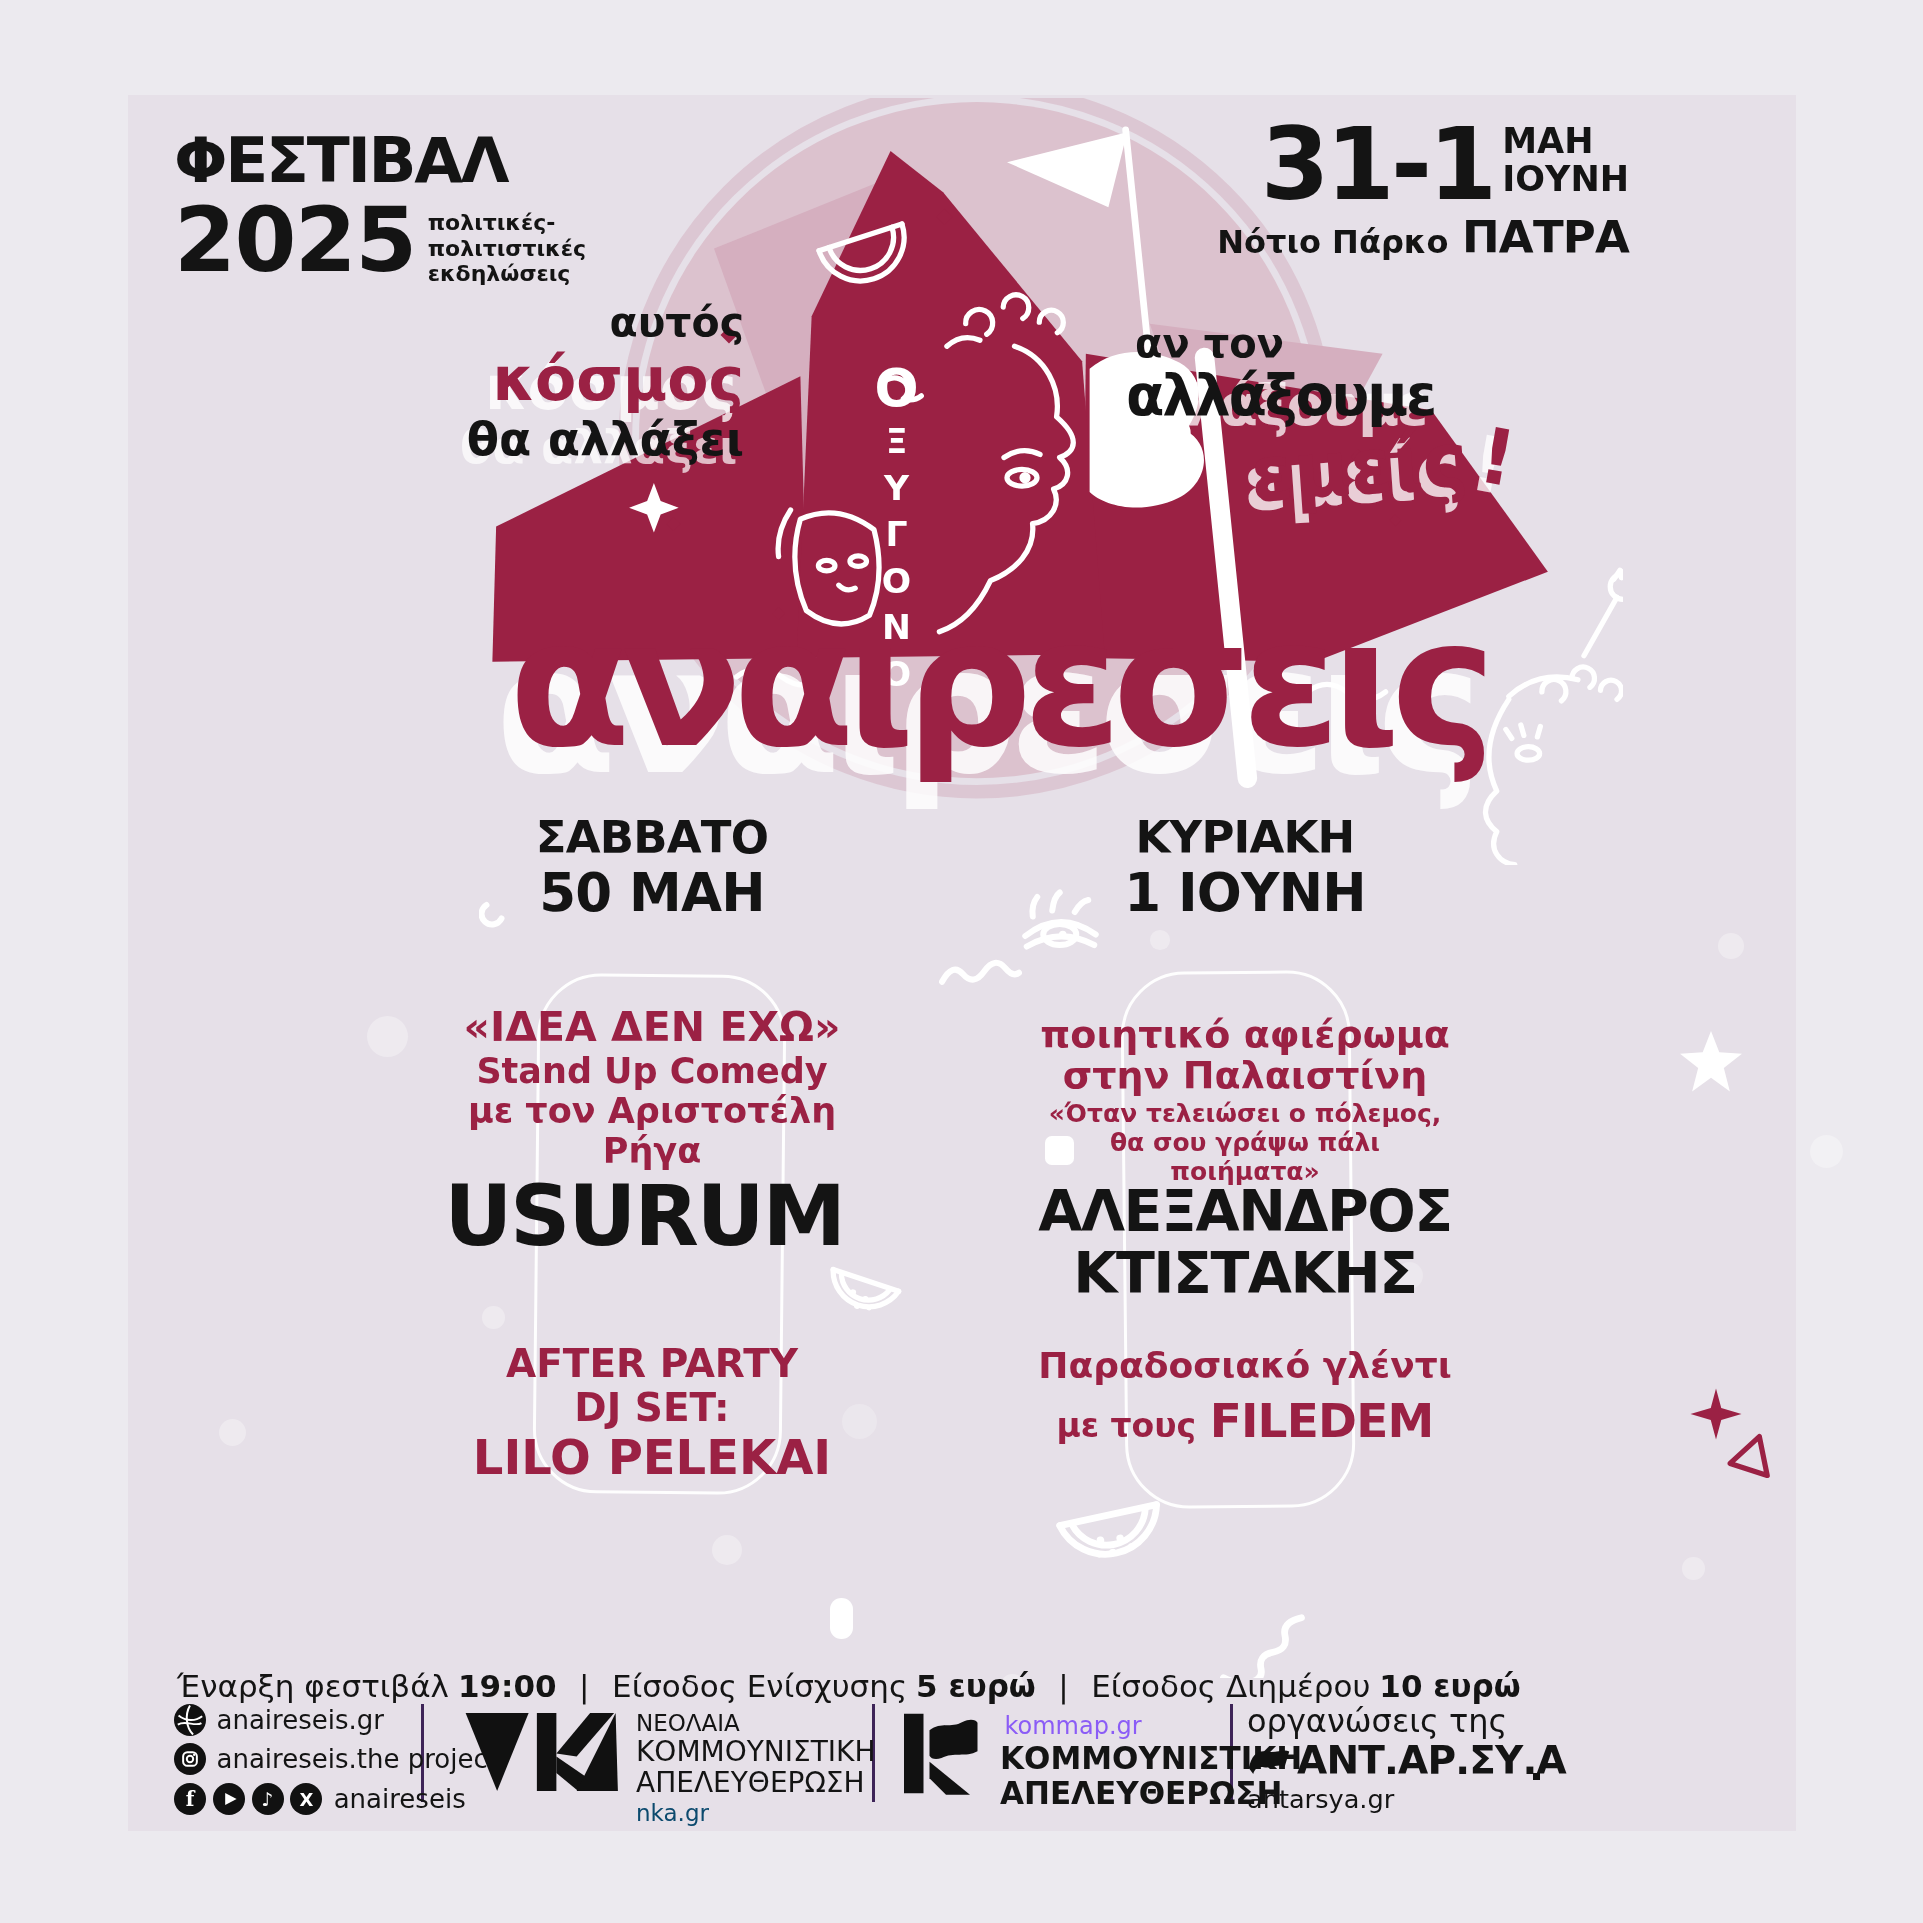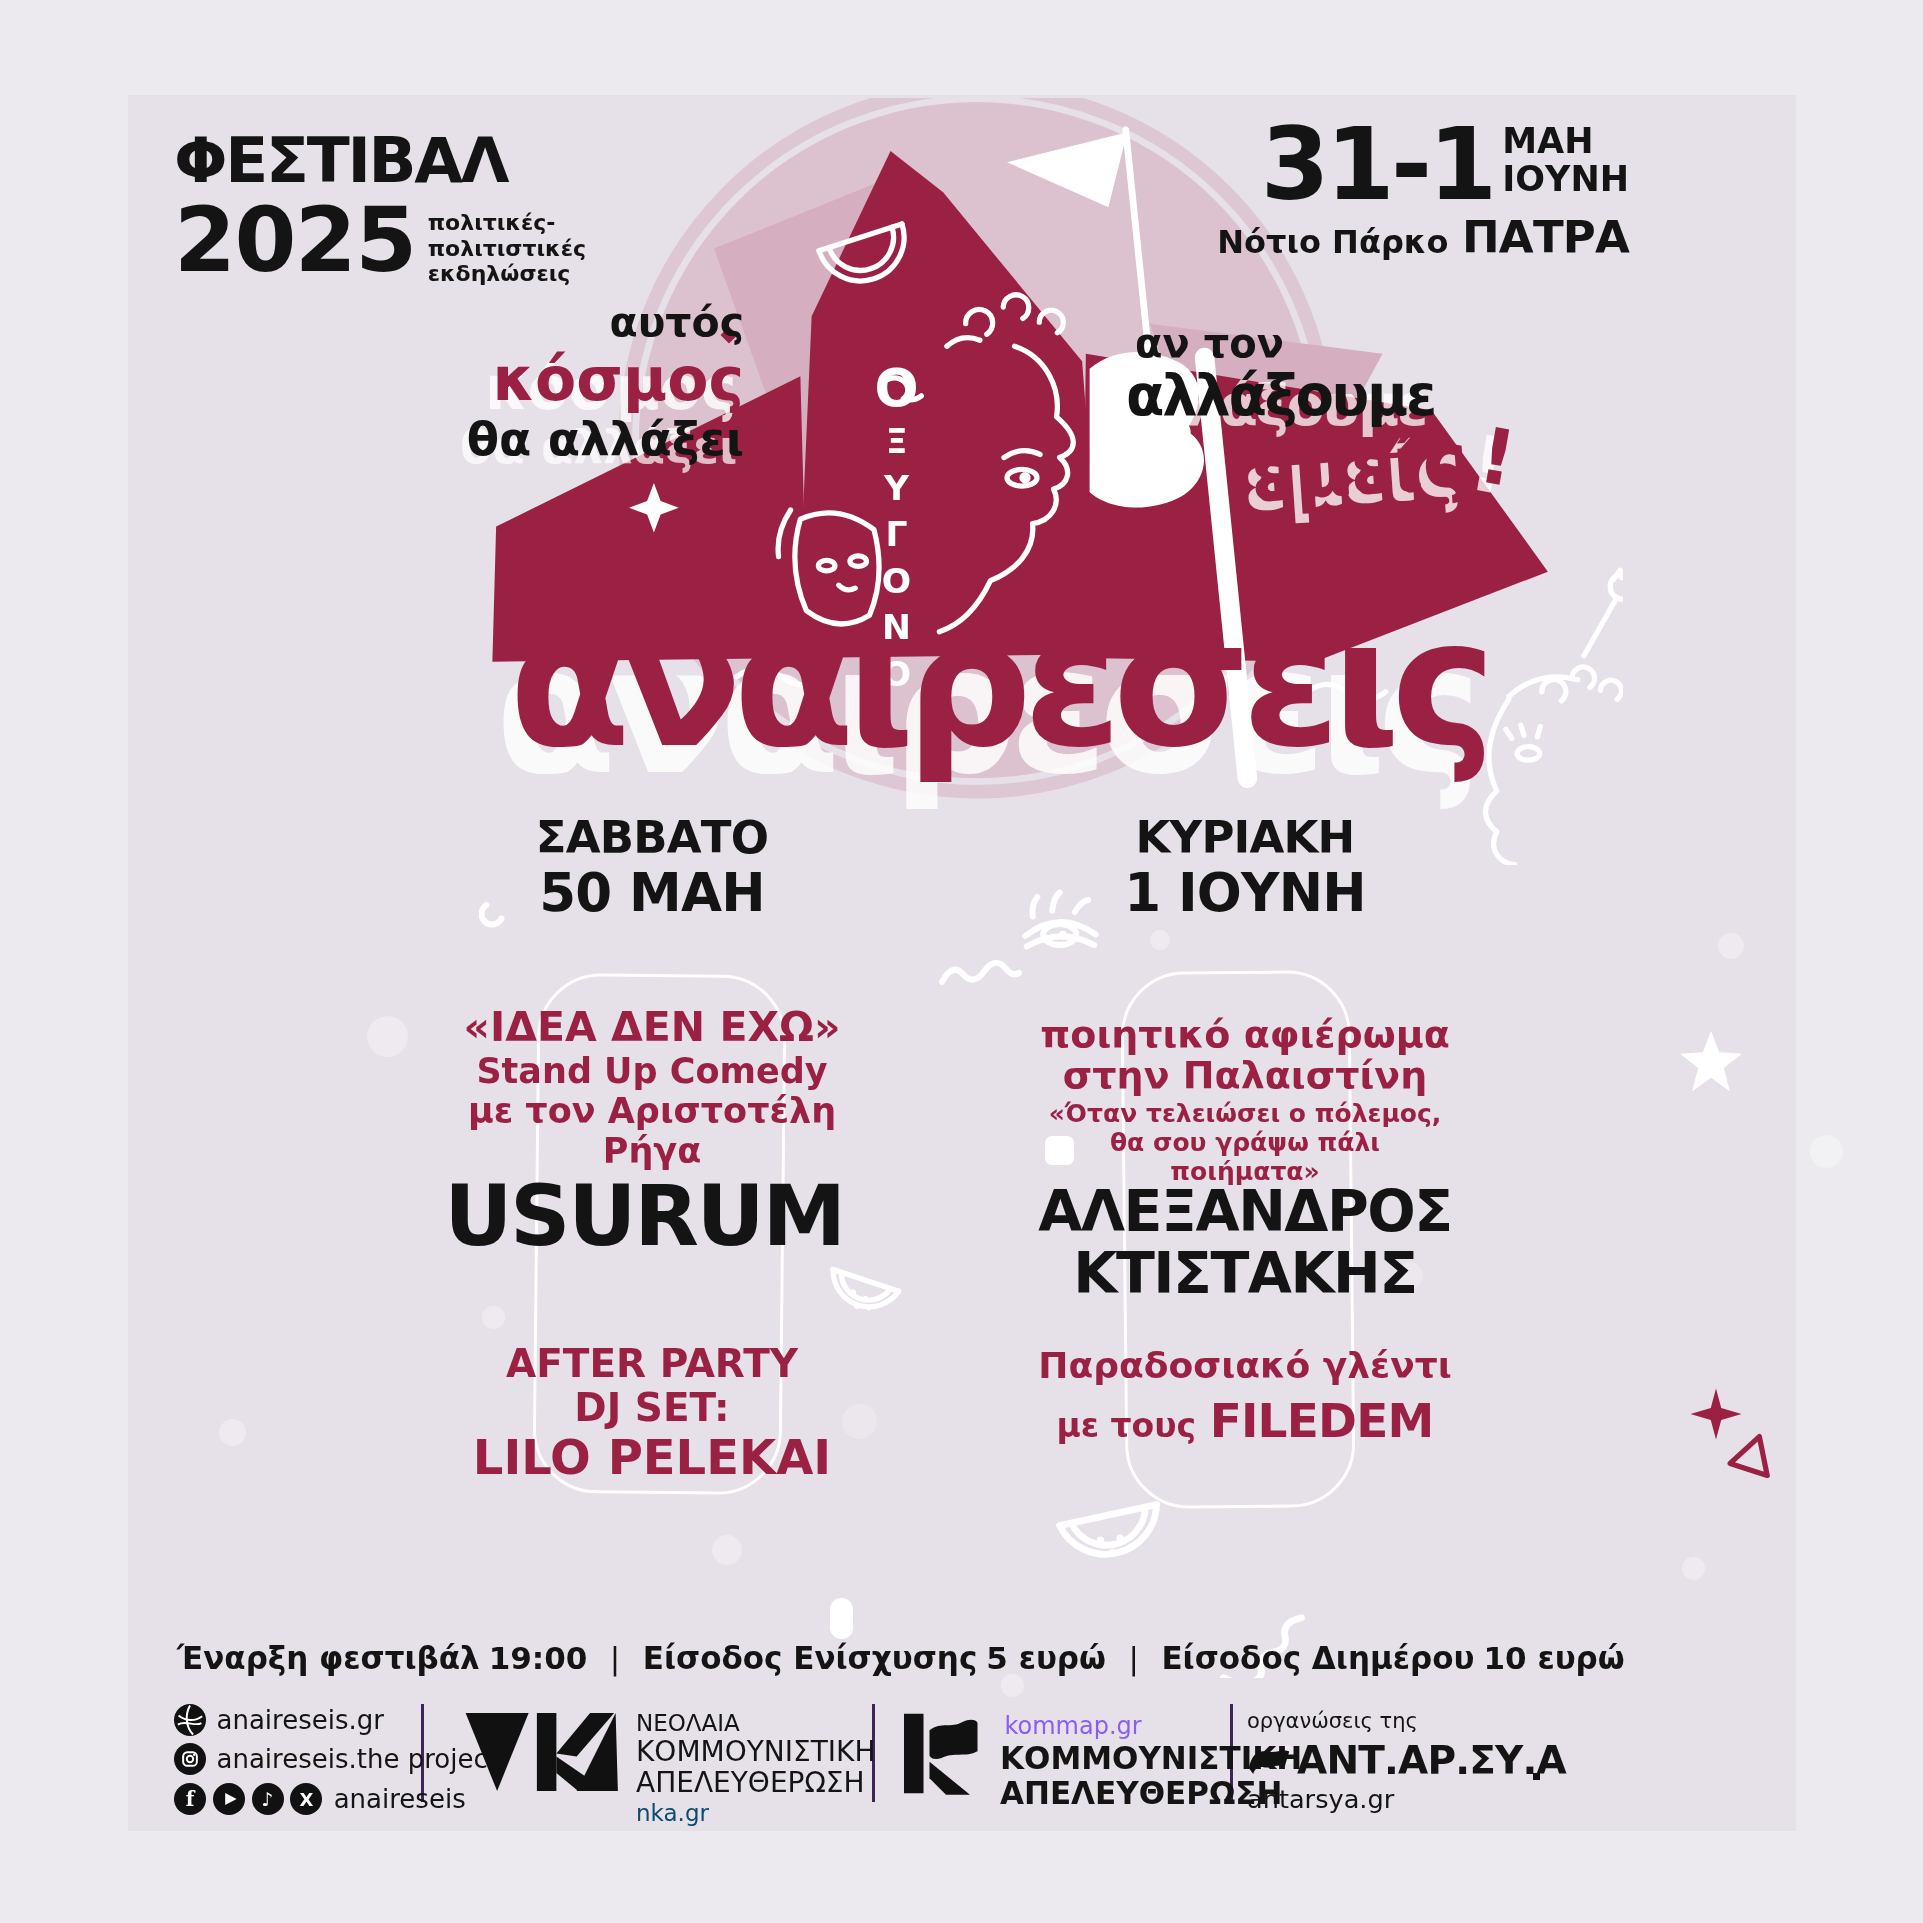--- a/index.html
+++ b/index.html
@@ -63,40 +63,40 @@
   .sun-show .s1,.sun-show .s2{font-size:38px;font-weight:bold;line-height:41px;}
   .sun-quote{font-size:25px;font-weight:bold;line-height:29px;}
   .band2{font-size:57px;font-weight:bold;letter-spacing:-1.5px;line-height:62px;}
   .sun-close .c1{font-size:36px;font-weight:bold;line-height:42px;}
   .sun-close .c2{display:flex;justify-content:center;align-items:baseline;gap:13.5px;margin-top:6px;}
   .sun-close .c2 .pre{font-size:33px;font-weight:bold;}
   .sun-close .c2 .bandname{font-size:47px;font-weight:bold;letter-spacing:-0.8px;}
 
   
   .info{position:absolute;left:177px;top:1640px;display:flex;align-items:baseline;font-size:31px;z-index:5;}
-  .info .lbl{font-weight:bold;}
+  .info .lbl{font-weight:normal;margin-top:28px;}
   .info .val{font-weight:bold;margin-left:9px;}
   .info .sep{margin:0 22.5px;font-weight:normal;}
 
   
   .fdiv{position:absolute;top:1704px;height:98px;width:3px;background:#3E2458;z-index:5;}
   .social{position:absolute;left:174px;top:1703px;z-index:5;}
   .srow{display:flex;align-items:center;gap:10.5px;height:33px;margin-bottom:6.8px;}
   .srow .stext{font-size:26px;}
   .circ{width:32px;height:32px;border-radius:50%;background:#111;color:#fff;display:flex;align-items:center;justify-content:center;font-weight:bold;flex:none;}
   .srow3{gap:6.8px;}
   .nka{position:absolute;left:464px;top:1710px;display:flex;gap:18px;z-index:5;}
   .nka-text .n1{font-size:23px;line-height:26px;}
   .nka-text .n2,.nka-text .n3{font-size:28px;line-height:31px;}
   .nka-text .nsite{font-size:23px;line-height:27px;color:#0c4a6e;margin-top:1.5px;}
   .kom{position:absolute;left:904px;top:1712px;display:flex;gap:21px;z-index:5;}
   .kom-text .ksite{font-size:24px;line-height:28.6px;color:#8b5cf6;margin-left:4.5px;}
   .kom-text .k1,.kom-text .k2{font-size:31px;font-weight:bold;line-height:35px;}
   .ant{position:absolute;left:1247px;top:1706px;z-index:5;}
-  .ant .alabel{font-size:21px;line-height:30px;}
+  .ant .alabel{font-size:32px;line-height:30px;}
   .ant .alogo{display:flex;align-items:center;gap:6px;margin-top:1.5px;}
   .ant .aname{font-size:39px;font-weight:bold;letter-spacing:-0.8px;}
   .ant .asite{font-size:25.6px;line-height:30px;margin-top:1.5px;}
   .blackdot{position:absolute;left:1533px;top:1773px;width:6.8px;height:6.8px;background:#111;z-index:5;}
 </style>
 </head>
 <body>
 
 <div class="panel"></div>
 

